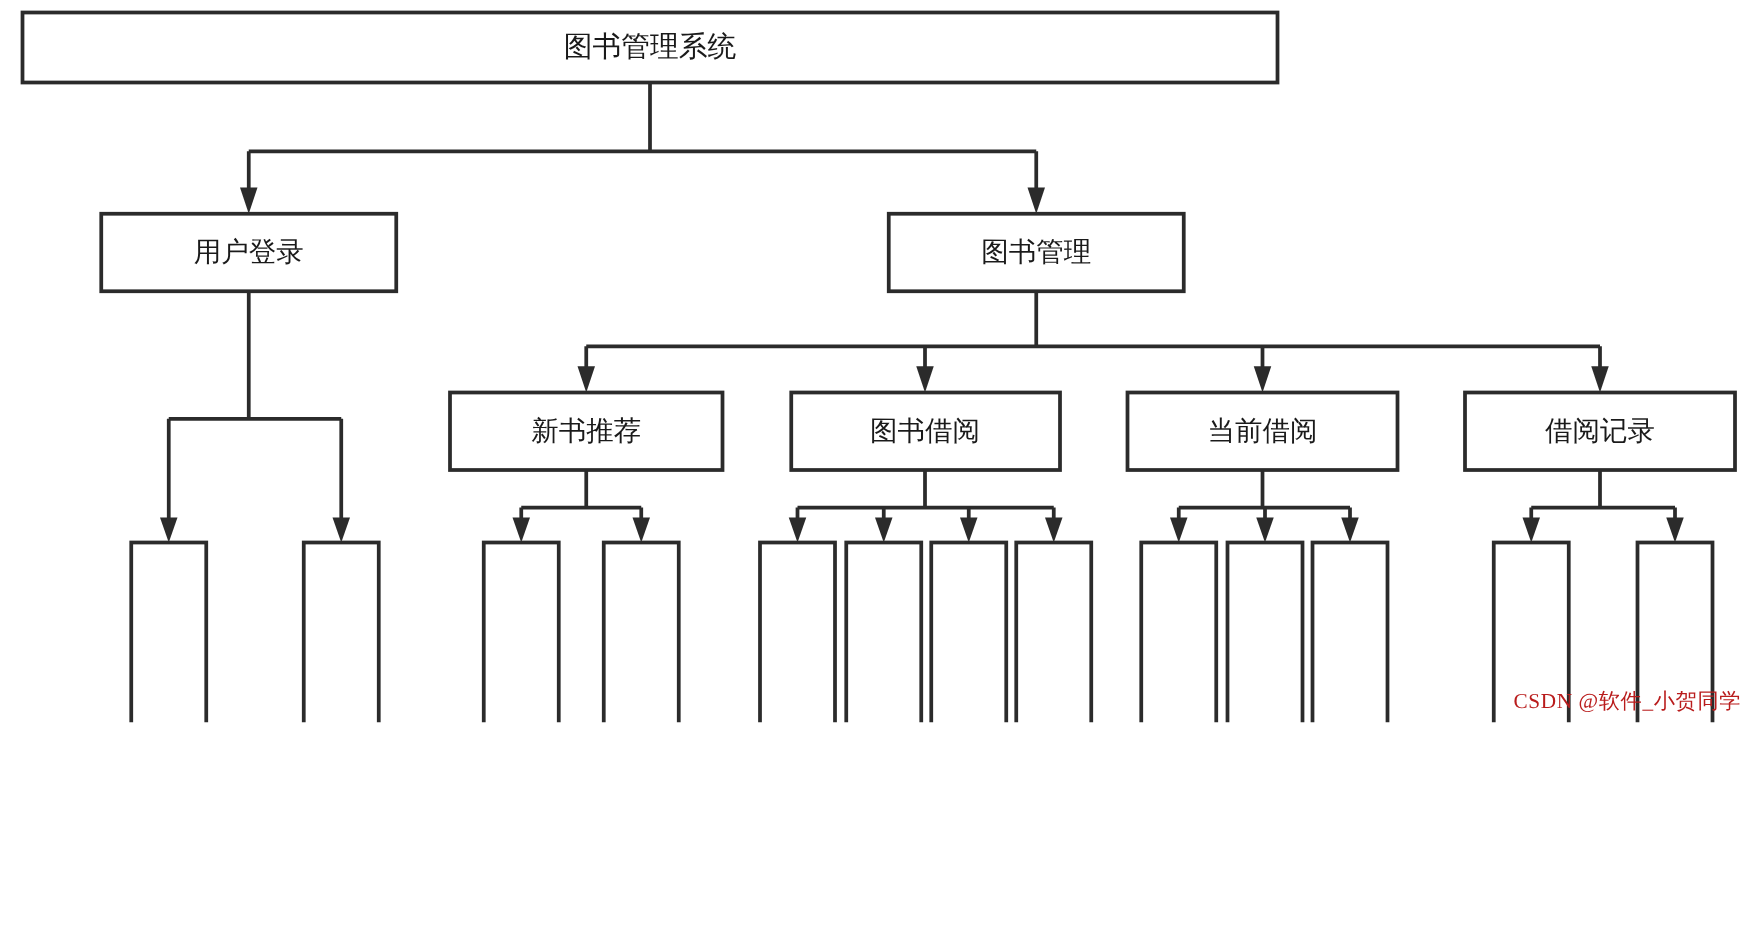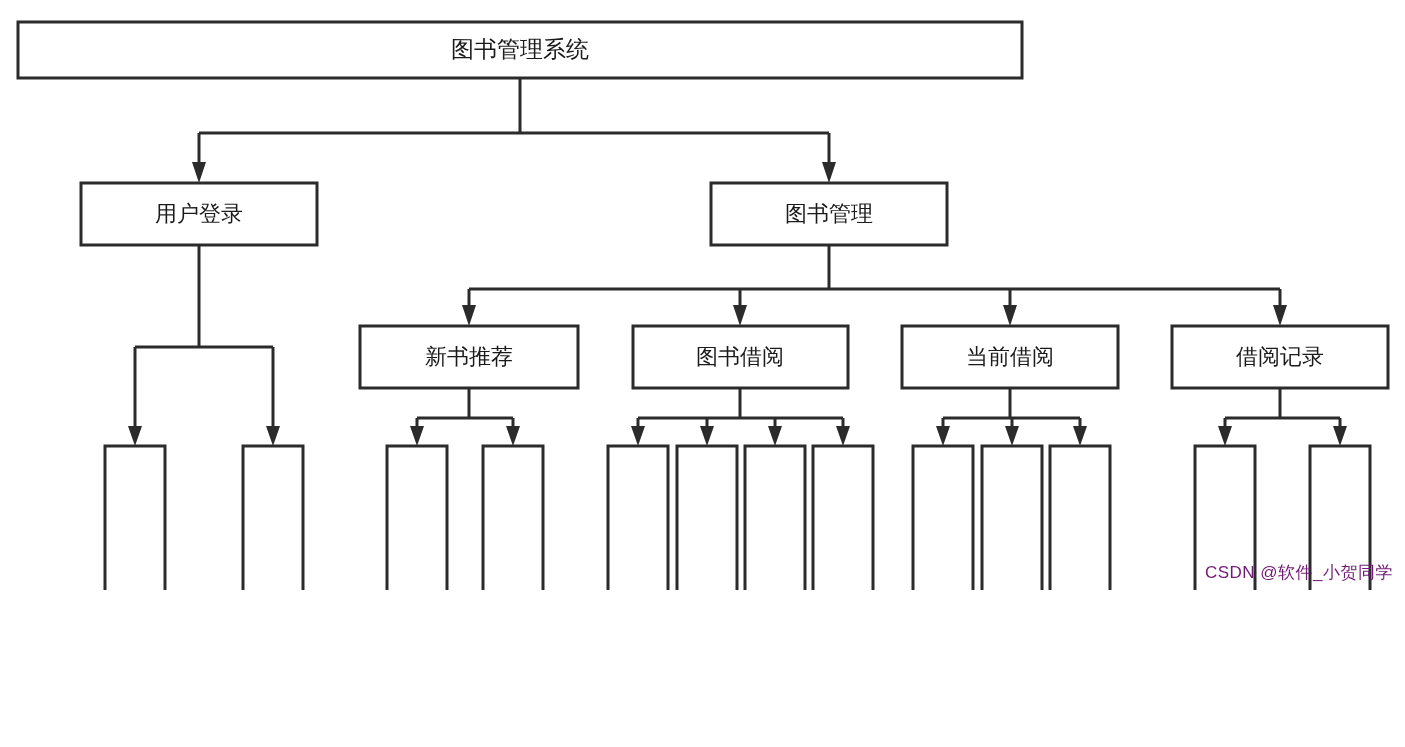--- a/index.html
+++ b/index.html
@@ -9,21 +9,20 @@
   }
   body {
     font-family: "Liberation Sans", "DejaVu Sans", sans-serif;
   }
   #diagram-root {
     position: relative;
     width: 1405px;
     height: 578px;
     background: #ffffff;
     overflow: hidden;
-    margin-top: 12px;
   }
   svg#flowchart {
     position: absolute;
     left: 0;
     top: 0;
     width: 1405px;
     height: 747px;
     display: block;
   }
   .node-box {
@@ -69,23 +68,23 @@
     text-align: center;
     pointer-events: none;
     display: flex;
     align-items: flex-start;
     justify-content: center;
   }
   .watermark {
     position: absolute;
     right: 12px;
     bottom: 6px;
-    font-family: Liberation Sans, sans-serif;
+    font-family: Liberation Serif, serif;
     font-size: 17px;
-    color: #701a75;
+    color: #b91c1c;
     white-space: nowrap;
     letter-spacing: 0.5px;
   }
 </style>
 </head>
 <body>
 
 <div id="diagram-root">
 
   <svg id="flowchart" viewBox="0 0 1405 747">

